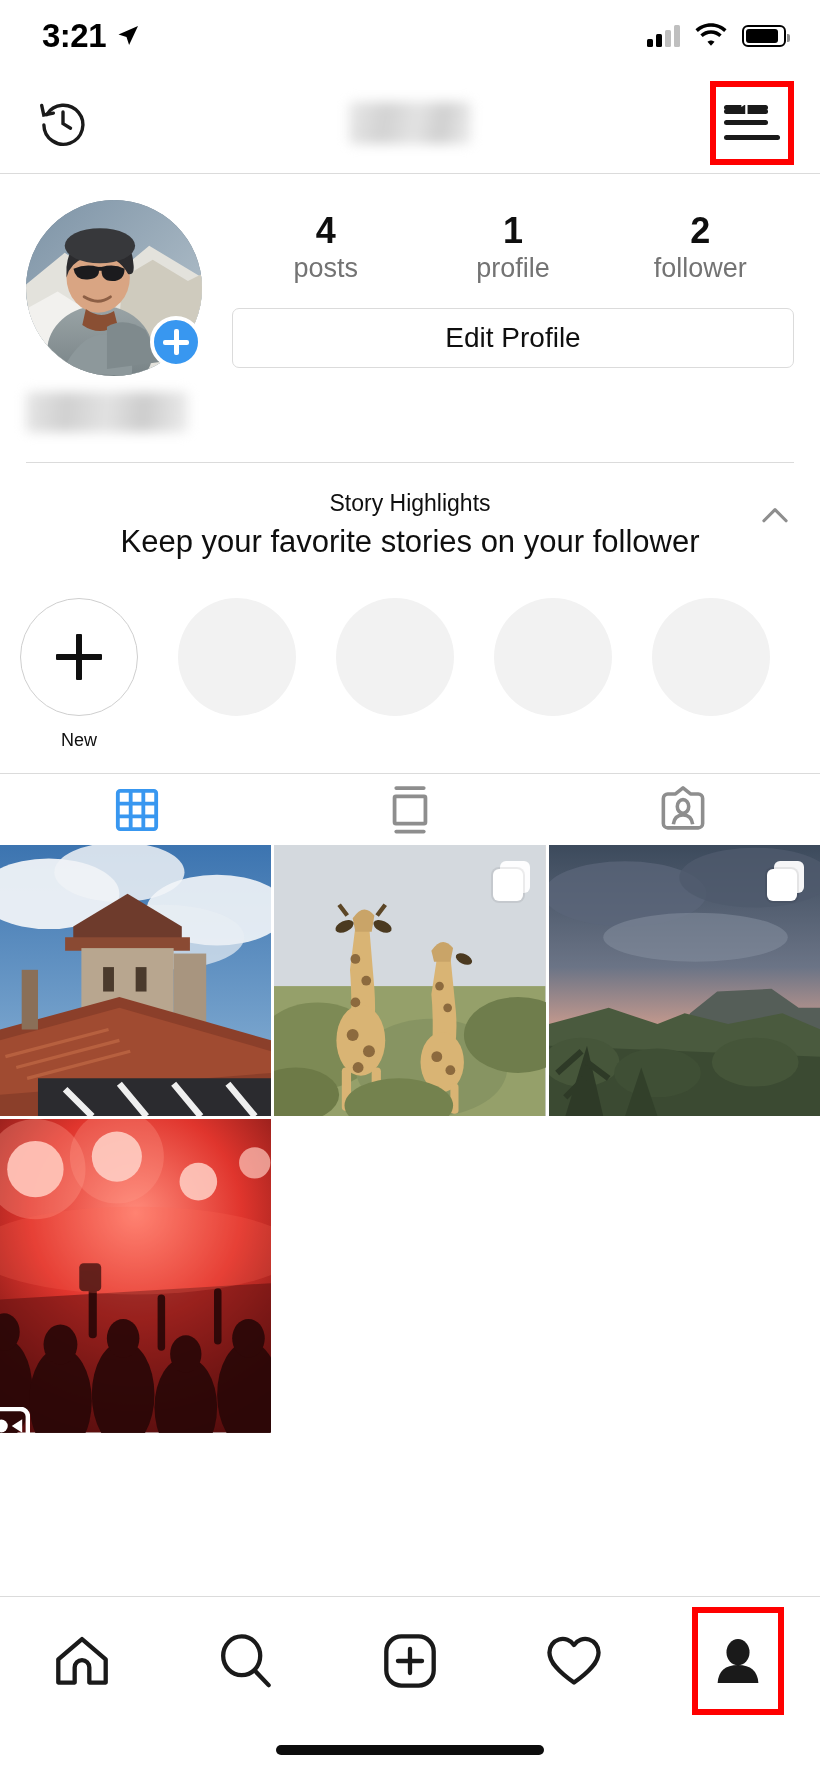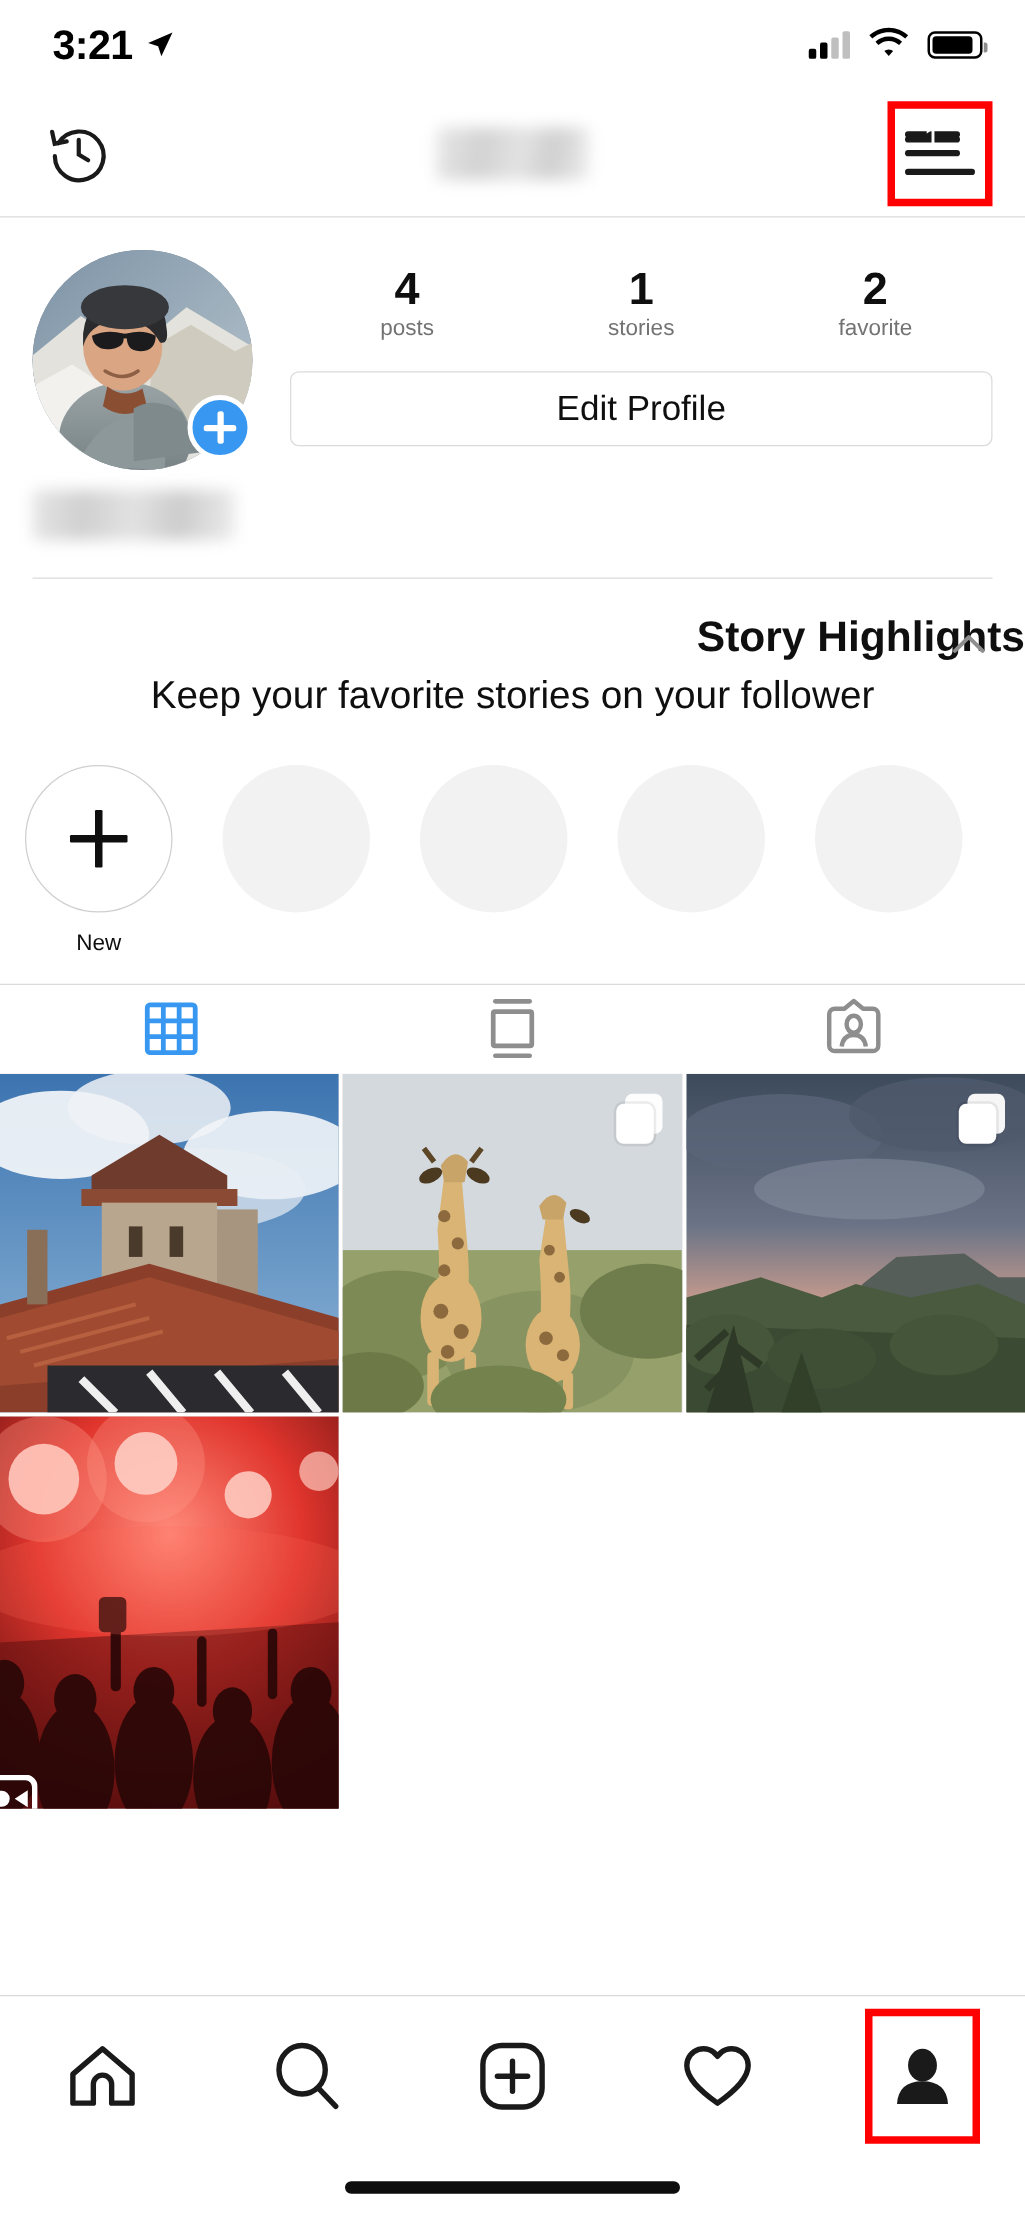--- a/index.html
+++ b/index.html
@@ -73,37 +73,37 @@
     background:#3897f0; border:4px solid #fff; display:flex; align-items:center; justify-content:center;
   }
   .add-story::before, .add-story::after { content:""; position:absolute; background:#fff; border-radius:2px; }
   .add-story::before { width:26px; height:5px; }
   .add-story::after { width:5px; height:26px; }
 
   .pright { flex:1; padding-left:22px; padding-top:10px; }
   .stats { display:flex; }
   .stat { flex:1; text-align:center; }
   .stat-num { font-size:36px; font-weight:700; line-height:1.15; color:#0f0f0f; }
-  .stat-lbl { font-size:18px; color:#737373; line-height:1.3; }
+  .stat-lbl { font-size:27px; color:#737373; line-height:1.3; }
   .edit-btn {
     margin-top:22px; width:100%; height:60px; border:1px solid #dbdbdb; border-radius:7px;
     background:#fff; font-size:28px; font-weight:400; color:#0f0f0f;
     display:flex; align-items:center; justify-content:center; font-family:inherit;
   }
   .name-blur {
     margin-top:16px; width:162px; height:40px; border-radius:4px;
     background:linear-gradient(95deg,#e6e6e6,#d0d0d0 25%,#e2e2e2 50%,#cccccc 72%,#ececec);
     filter:blur(6px);
   }
   .hdr-sep { height:1px; background:#dbdbdb; margin-top:30px; }
 
   
   .highlights { padding:26px 0 0 0; position:relative; }
   .hl-head { text-align:center; }
-  .hl-title { font-size:34px; font-weight:700; color:#0f0f0f; line-height:1.25;text-align:right; }
+  .hl-title { font-size:23px; font-weight:400; color:#0f0f0f; line-height:1.25; }
   .hl-sub { font-size:31px; color:#0f0f0f; line-height:1.3; margin-top:4px; }
   .chevron-up { position:absolute; right:26px; top:34px; width:38px; height:38px; }
   .hl-strip { display:flex; gap:0; padding:36px 0 0 0; overflow:hidden; }
   .hl-item { width:158px; flex:0 0 158px; text-align:center; }
   .hl-circle {
     width:118px; height:118px; border-radius:50%; margin:0 auto;
     display:flex; align-items:center; justify-content:center;
   }
   .hl-new { border:1.5px solid #cfcfcf; background:#fff; }
   .hl-ph { background:#f2f2f2; }
@@ -231,25 +231,25 @@
       </div>
 
       <div class="pright">
         <div class="stats">
           <div class="stat">
             <div class="stat-num">4</div>
             <div class="stat-lbl">posts</div>
           </div>
           <div class="stat">
             <div class="stat-num">1</div>
-            <div class="stat-lbl">stories</div>
+            <div class="stat-lbl">profile</div>
           </div>
           <div class="stat">
             <div class="stat-num">2</div>
-            <div class="stat-lbl">favorite</div>
+            <div class="stat-lbl">follower</div>
           </div>
         </div>
         <button class="edit-btn">Edit Profile</button>
       </div>
     </div>
 
     <div class="name-blur"></div>
     <div class="hdr-sep"></div>
   </div>
 

